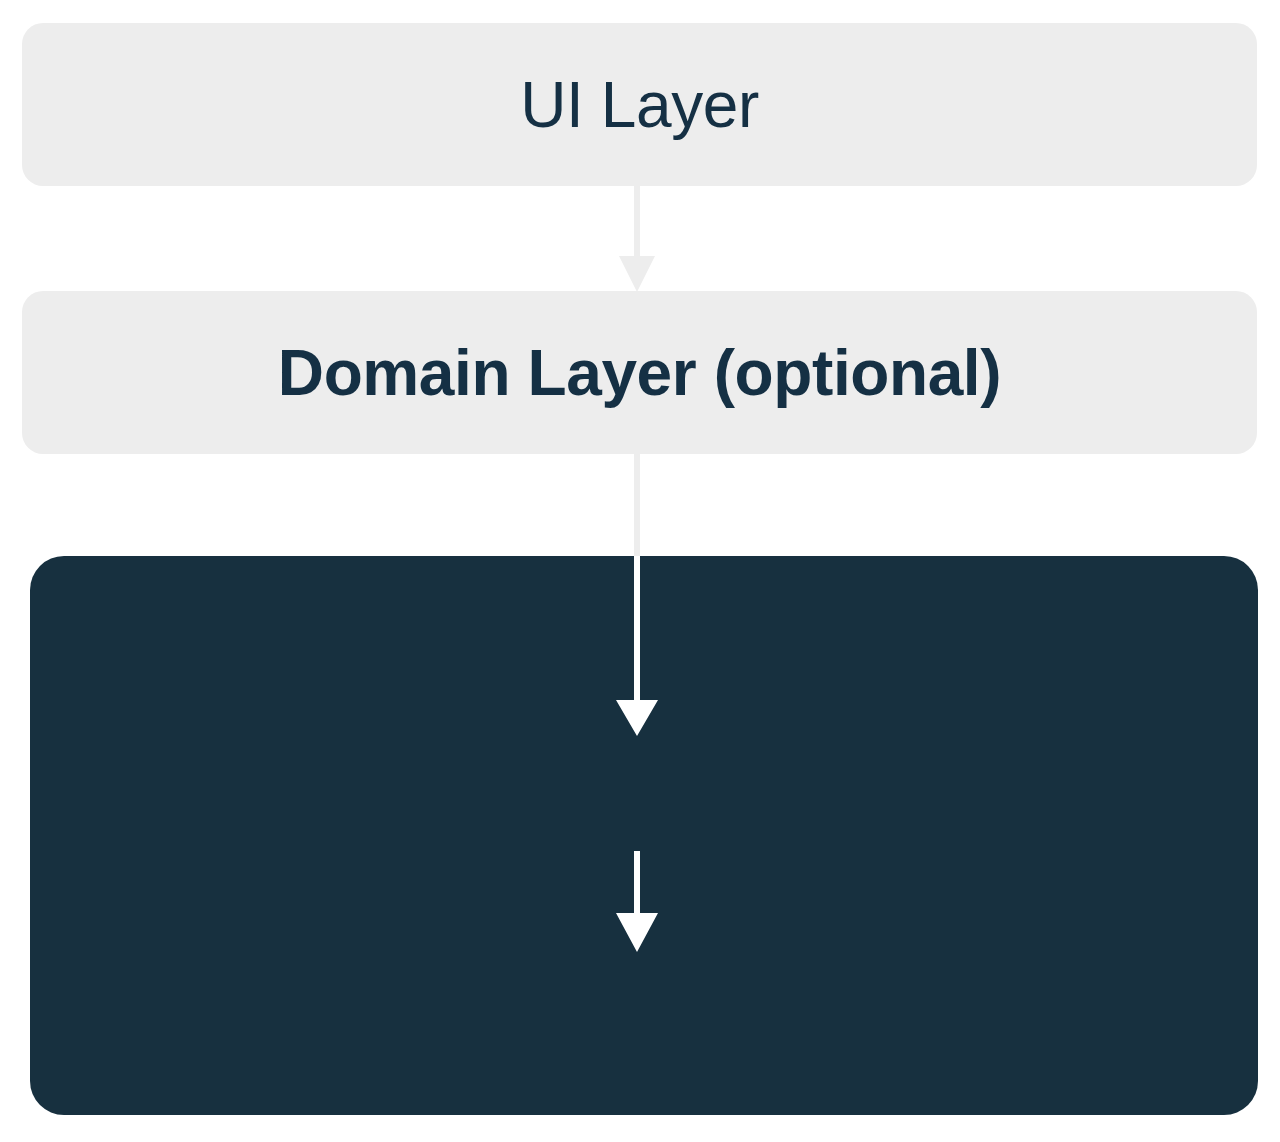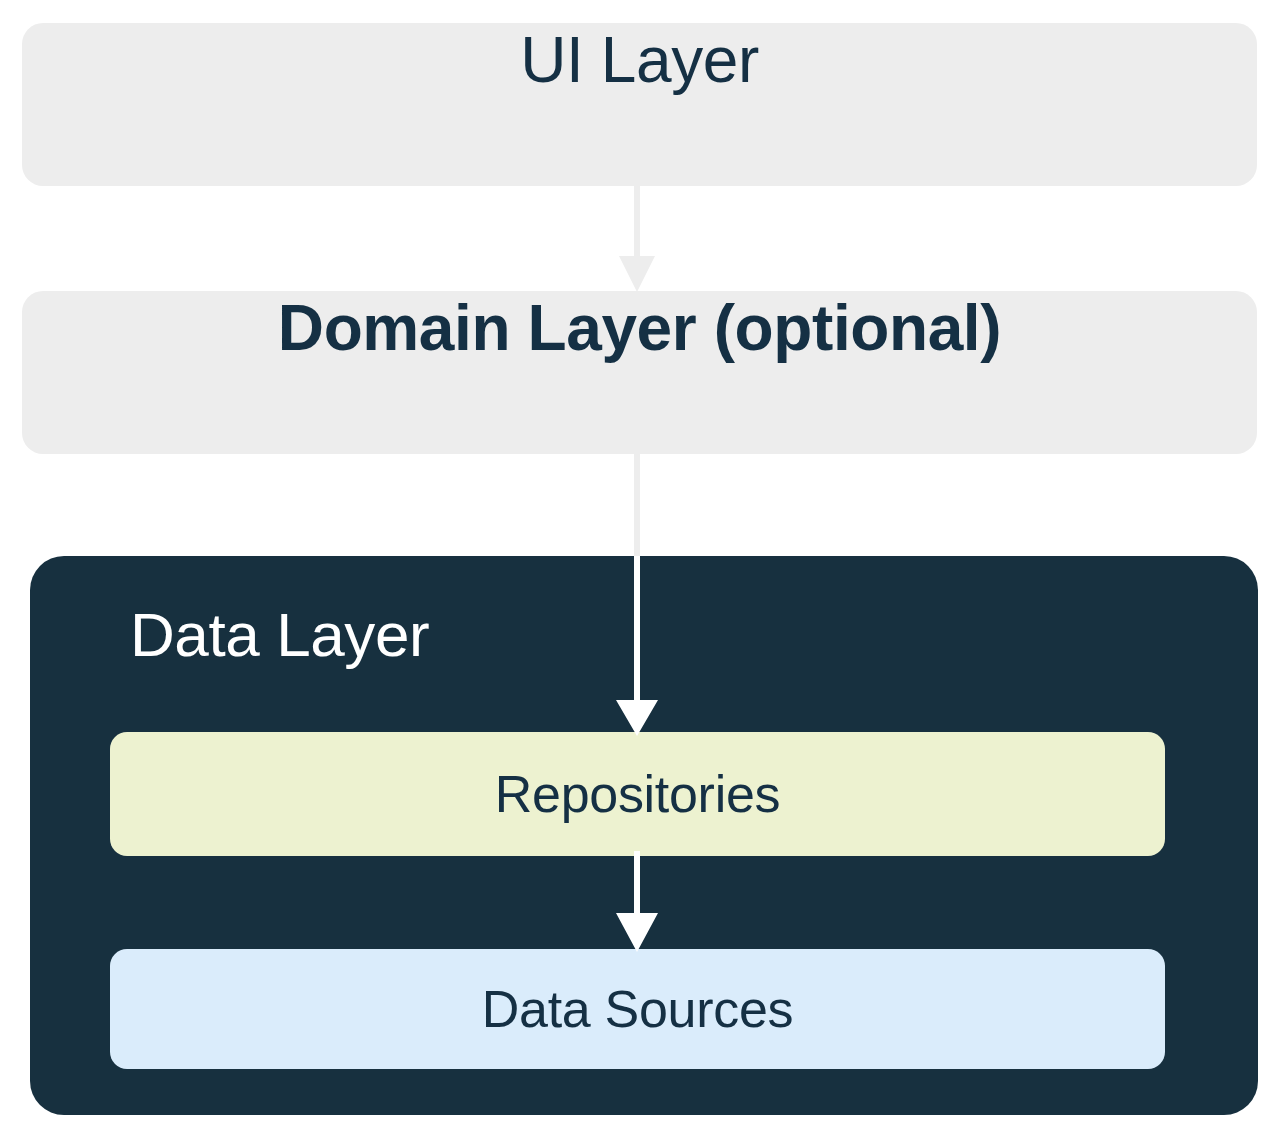--- a/index.html
+++ b/index.html
@@ -19,20 +19,21 @@
     height: 1142px;
     background: #ffffff;
     overflow: hidden;
   }
 
   
   .layer-box {
     position: absolute;
     box-sizing: border-box;
     display: flex;
+    align-items: center;
     justify-content: center;
     z-index: 2;
   }
 
   .layer-label {
     white-space: nowrap;
     letter-spacing: -0.4px;
   }
 
   
@@ -156,29 +157,22 @@
     <svg width="72" height="290" viewBox="0 0 72 290" aria-hidden="true">
 
       <rect x="33" y="0" width="6" height="108" fill="#ededed"></rect>
 
       <path d="M33 106 H39 V250 H57 L36 286 L15 250 H33 Z" fill="#ffffff"></path>
     </svg>
   </div>
 
   <div id="data-layer-box">
 
-    <div id="data-layer-title">Data Layer</div>
 
-    <div class="inner-box" id="repositories-box">
-      <span class="inner-label">Repositories</span>
-    </div>
 
-    <div class="inner-box" id="data-sources-box">
-      <span class="inner-label">Data Sources</span>
-    </div>
   </div>
 
   <div class="arrow" id="arrow-repo-to-source">
     <svg width="72" height="104" viewBox="0 0 72 104" aria-hidden="true">
       <path d="M33 0 H39 V62 H57 L36 101 L15 62 H33 Z" fill="#ffffff"></path>
     </svg>
   </div>
 
 </div>
 

